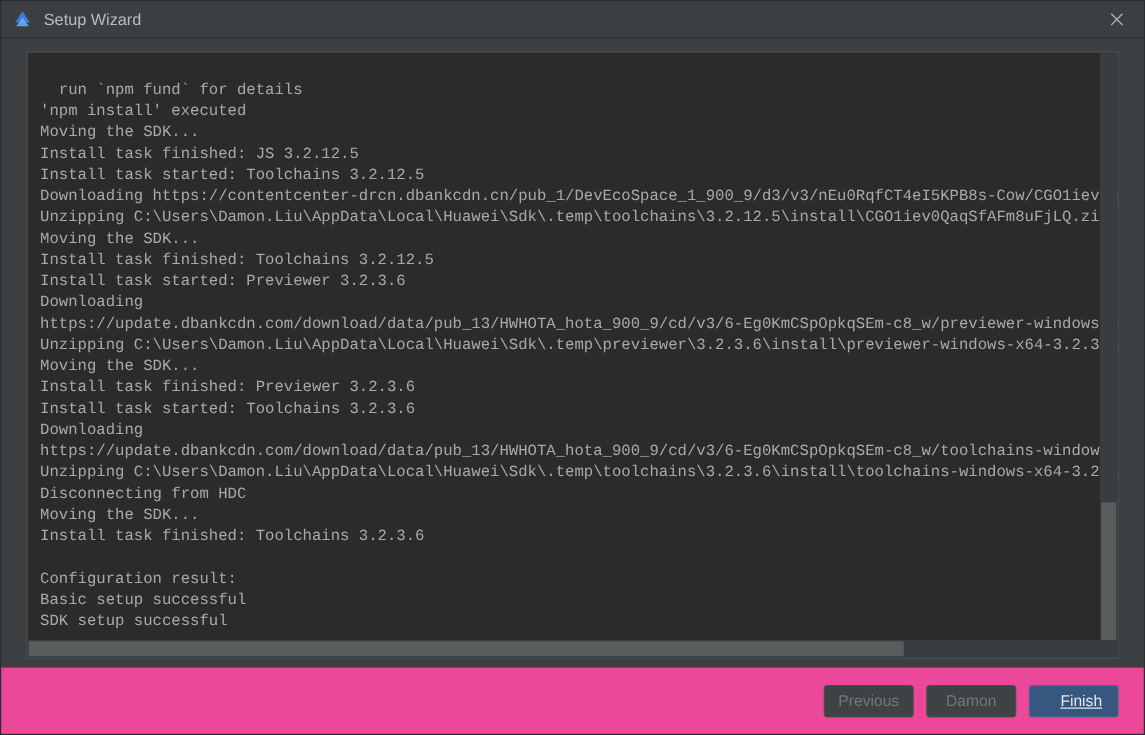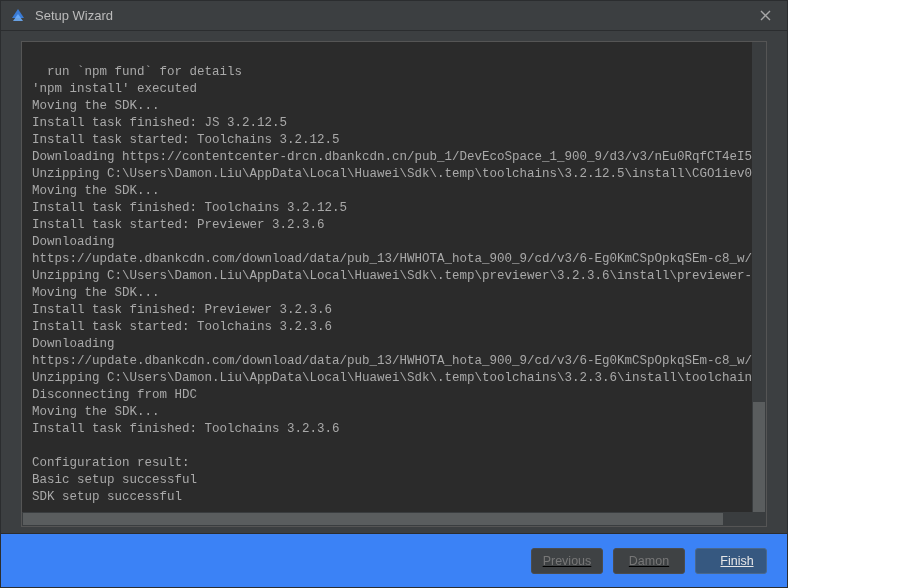--- a/index.html
+++ b/index.html
@@ -1,18 +1,18 @@
 <!DOCTYPE html>
 <html><head>
 <meta charset="utf-8">
 <style>
   * { margin: 0; padding: 0; box-sizing: border-box; }
   html, body { width: 916px; height: 588px; overflow: hidden; font-family: "Segoe UI", Arial, sans-serif; }
   .window {
-    width: 788px; height: 588px;
+    width: 916px; height: 588px;
     background: #3c3f41;
     display: flex; flex-direction: column;
     border: 1px solid #2b2d2f;
   }
   .titlebar {
     height: 30px;
     background: #3c3f41;
     display: flex; align-items: center;
     padding: 0 8px;
     color: #bbbbbb;
@@ -86,26 +86,25 @@
     position: absolute;
     left: 1px;
     bottom: 1px;
     height: 12px;
     width: 700px;
     background: #5a5d5e;
   }
   .spacer-below-log { height: 26px; }
   .footer {
     height: 54px;
-    background: #3b82f6;
+    background: #ec4899;
     border-top: 1px solid #2b2d2f;
     display: flex; align-items: center; justify-content: flex-end;
     padding: 0 20px;
     gap: 10px;
-    text-decoration: underline;
   }
   .btn {
     min-width: 72px;
     height: 26px;
     border: 1px solid #5e6060;
     background: #4c5052;
     color: #bbbbbb;
     font-size: 12.5px;
     border-radius: 3px;
     display: flex; align-items: center; justify-content: center;

